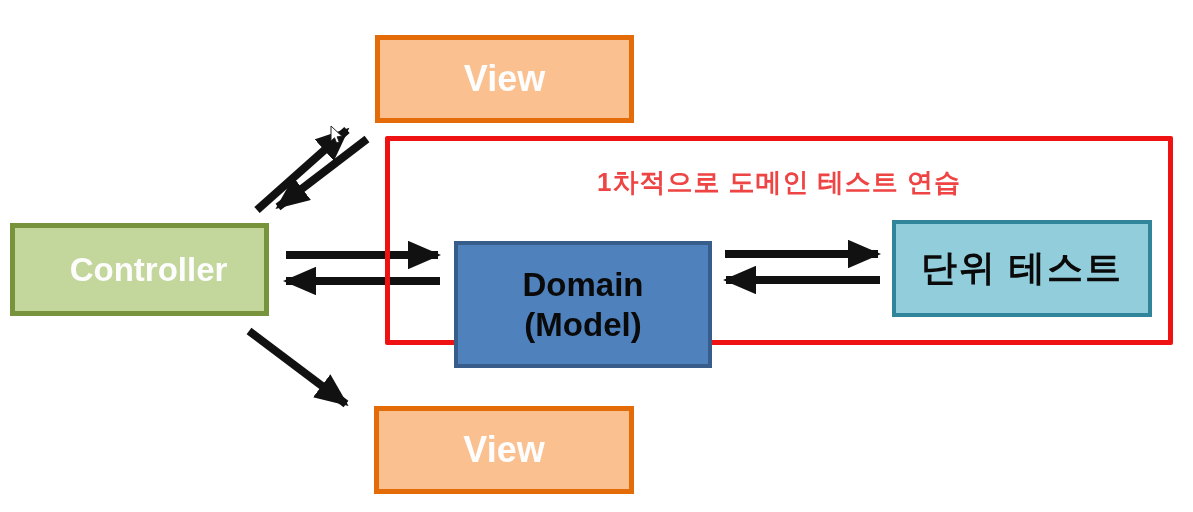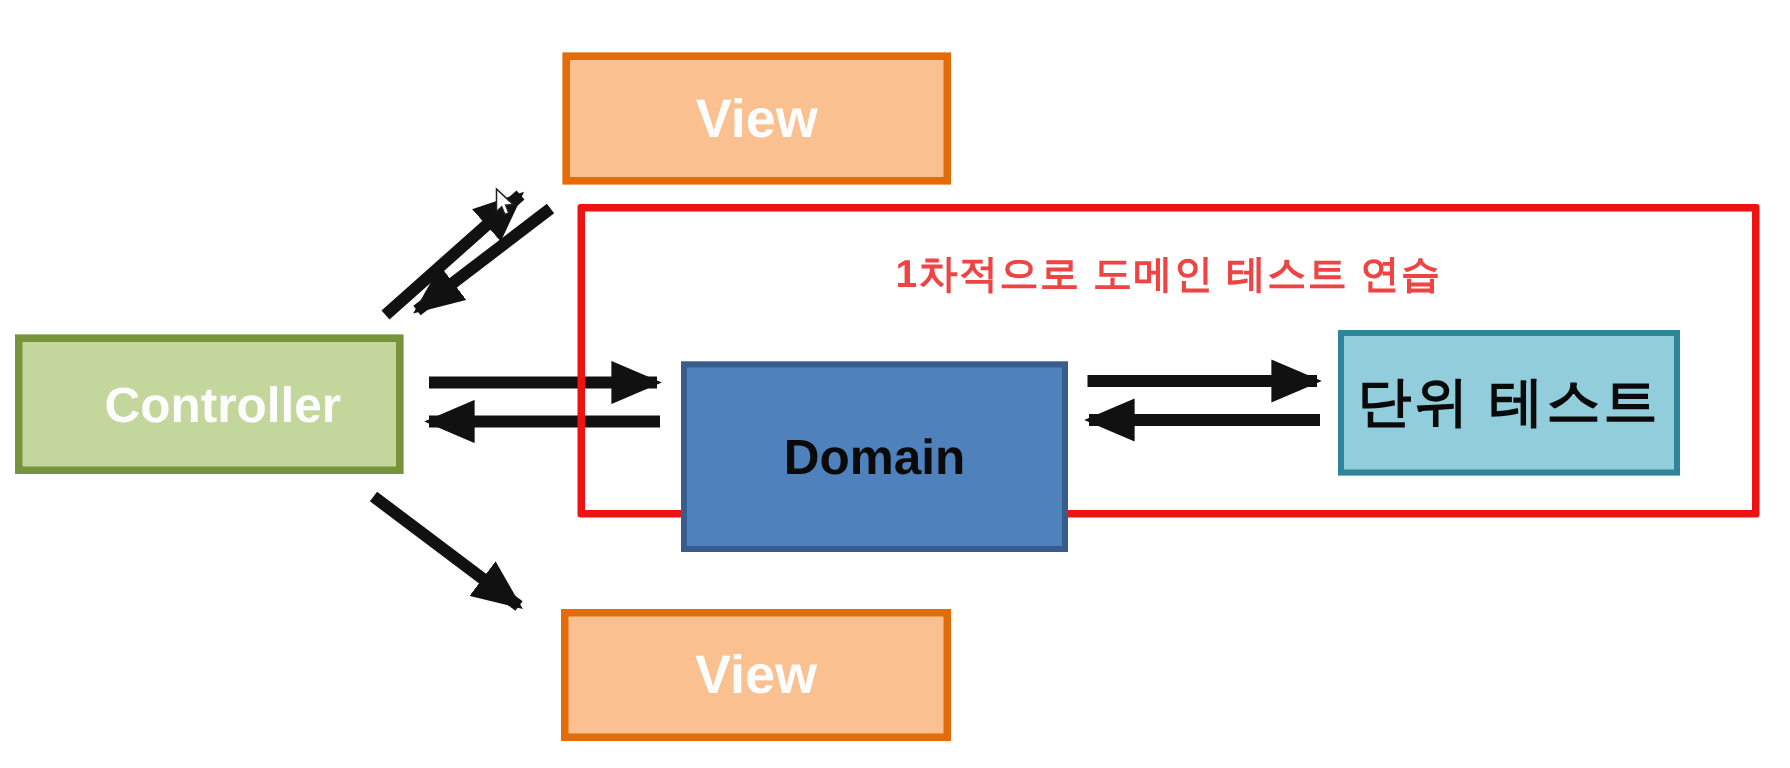--- a/index.html
+++ b/index.html
@@ -51,21 +51,21 @@
   #node-controller {
     left: 10px; top: 223px; width: 259px; height: 93px;
     border: 5px solid; font-size: 33px;
   }
   #node-domain {
     left: 454px; top: 219px; width: 258px; height: 127px;
     border: 4px solid; font-size: 33px;
     flex-direction: column; line-height: 1.2; margin-top: 22px;
   }
   #node-unit-test {
-    left: 892px; top: 220px; width: 228px; height: 97px;
+    left: 892px; top: 220px; width: 260px; height: 97px;
     border: 4px solid; font-size: 36px;
     letter-spacing: 2px;
     text-align: center;
   }
   #node-view-bottom {
     left: 374px; top: 406px; width: 260px; height: 88px;
     border: 5px solid; font-size: 36px;
   }
   .node .label { pointer-events: none; font-weight: bold; }
 </style>
@@ -102,20 +102,21 @@
   <div class="node" id="node-view-top" style="background: rgb(250, 192, 143); border-color: rgb(227, 108, 9); color: rgb(253, 253, 253);">
     <span class="label">View</span>
   </div>
 
   <div class="node" id="node-controller" style="background: rgb(195, 214, 155); border-color: rgb(119, 147, 60); color: rgb(253, 253, 253); padding-left: 18px;">
     <span class="label">Controller</span>
   </div>
 
   <div class="node" id="node-domain" style="background: rgb(79, 129, 189); border-color: rgb(56, 93, 138); color: rgb(10, 10, 10);">
     <span class="label">Domain</span>
+    <span class="label">(Model)</span>
   </div>
 
   <div class="node" id="node-unit-test" style="background: rgb(146, 205, 220); border-color: rgb(49, 133, 155); color: rgb(10, 10, 10);">
     <span class="label">단위 테스트</span>
   </div>
 
   <div class="node" id="node-view-bottom" style="background: rgb(250, 192, 143); border-color: rgb(227, 108, 9); color: rgb(253, 253, 253);">
     <span class="label">View</span>
   </div>
 

